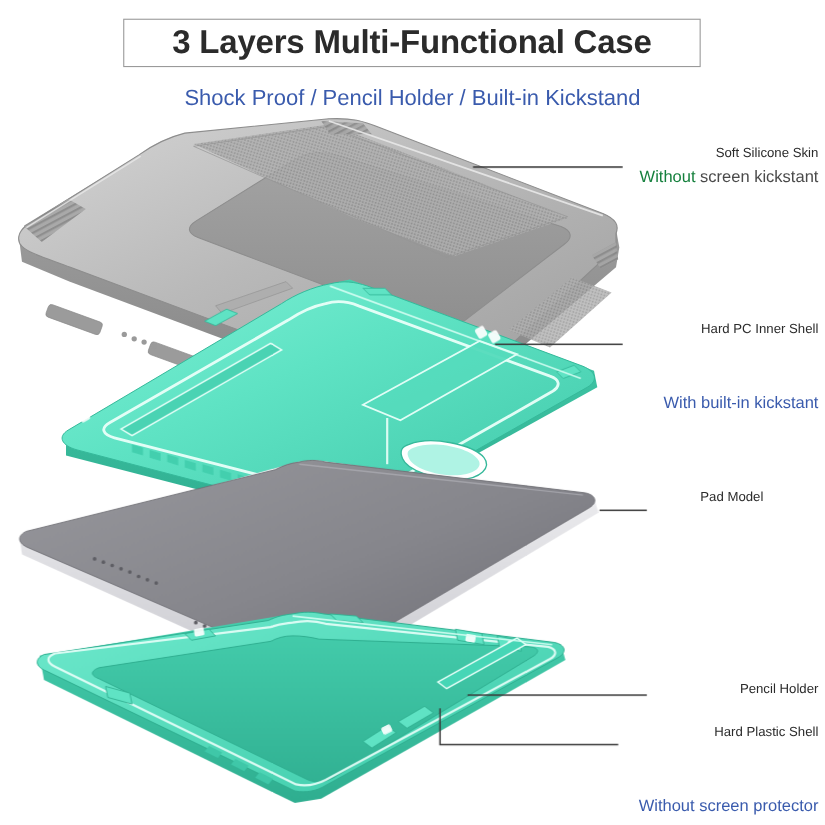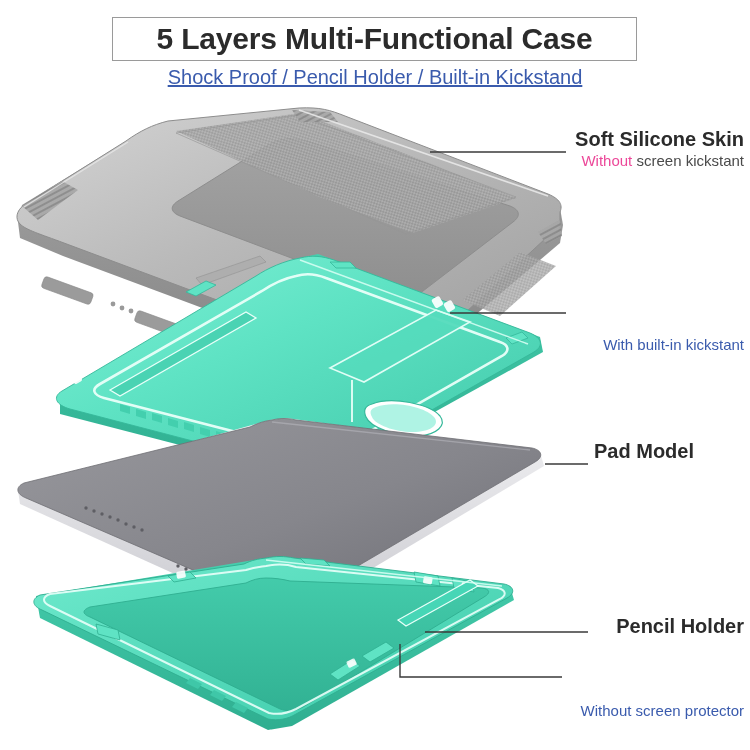--- a/index.html
+++ b/index.html
@@ -18,35 +18,35 @@
     position:absolute;left:112px;top:17px;width:525px;height:44px;
     border:1px solid #9a9a9a;
     box-sizing:border-box;
     display:flex;align-items:center;justify-content:center;
   }
   .title-text{
     font-size:30px;font-weight:bold;color:#2b2b2b;letter-spacing:-0.2px;
     white-space:nowrap;
   }
   .subtitle{
-    position:absolute;left:0;top:66px;width:750px;text-align:center;
-    font-size:20px;color:#3a5bad;white-space:nowrap;text-decoration:underline;
+    position:absolute;left:0;top:78px;width:750px;text-align:center;
+    font-size:20px;color:#3a5bad;white-space:nowrap;
   }
 
   
   .callout{position:absolute;text-align:right;}
   .callout .main{
-    font-size:20px;font-weight:bold;color:#2b2b2b;white-space:nowrap;line-height:22px;
+    font-size:12px;font-weight:normal;color:#2b2b2b;white-space:nowrap;line-height:22px;
   }
   .callout .sub{
     font-size:15px;white-space:nowrap;line-height:21px;
   }
   .sub-blue{color:#3a5bad;margin-top:46px;}
   .sub-gray{color:#4a4a4a;}
-  .red{color:#ec4899;margin-left:32px;}
+  .red{color:#15803d;margin-left:32px;}
 
   #c-silicone{right:6px;top:128px;}
   #c-pc{right:6px;top:288px;}
   #c-pad{right:56px;top:440px;}
   #c-pencil{right:6px;top:615px;}
   #c-plastic{right:6px;top:654px;}
 
   svg{display:block;}
   .lead{stroke:#3a3a3a;stroke-width:1.4;fill:none;}
 </style>
@@ -317,38 +317,40 @@
     <g>
       <line class="lead" x1="430" y1="152" x2="566" y2="152"></line>
       <line class="lead" x1="450" y1="313" x2="566" y2="313"></line>
       <line class="lead" x1="545" y1="464" x2="588" y2="464"></line>
       <line class="lead" x1="425" y1="632" x2="588" y2="632"></line>
       <polyline class="lead" points="400,644 400,677 562,677"></polyline>
     </g>
   </svg>
 
   <div class="title-box">
-    <div class="title-text">5 Layers Multi-Functional Case</div>
+    <div class="title-text">3 Layers Multi-Functional Case</div>
   </div>
   <div class="subtitle">Shock Proof / Pencil Holder / Built-in Kickstand</div>
 
   <div class="callout" id="c-silicone">
     <div class="main">Soft Silicone Skin</div>
     <div class="sub"><span class="red">Without</span><span class="sub-gray"> screen kickstant</span></div>
   </div>
 
   <div class="callout" id="c-pc">
+    <div class="main">Hard PC Inner Shell</div>
     <div class="sub sub-blue">With built-in kickstant</div>
   </div>
 
   <div class="callout" id="c-pad">
     <div class="main">Pad Model</div>
   </div>
 
   <div class="callout" id="c-pencil">
     <div class="main">Pencil Holder</div>
   </div>
 
   <div class="callout" id="c-plastic">
+    <div class="main">Hard Plastic Shell</div>
     <div class="sub sub-blue">Without screen protector</div>
   </div>
 
 </div>
 
 </body></html>

